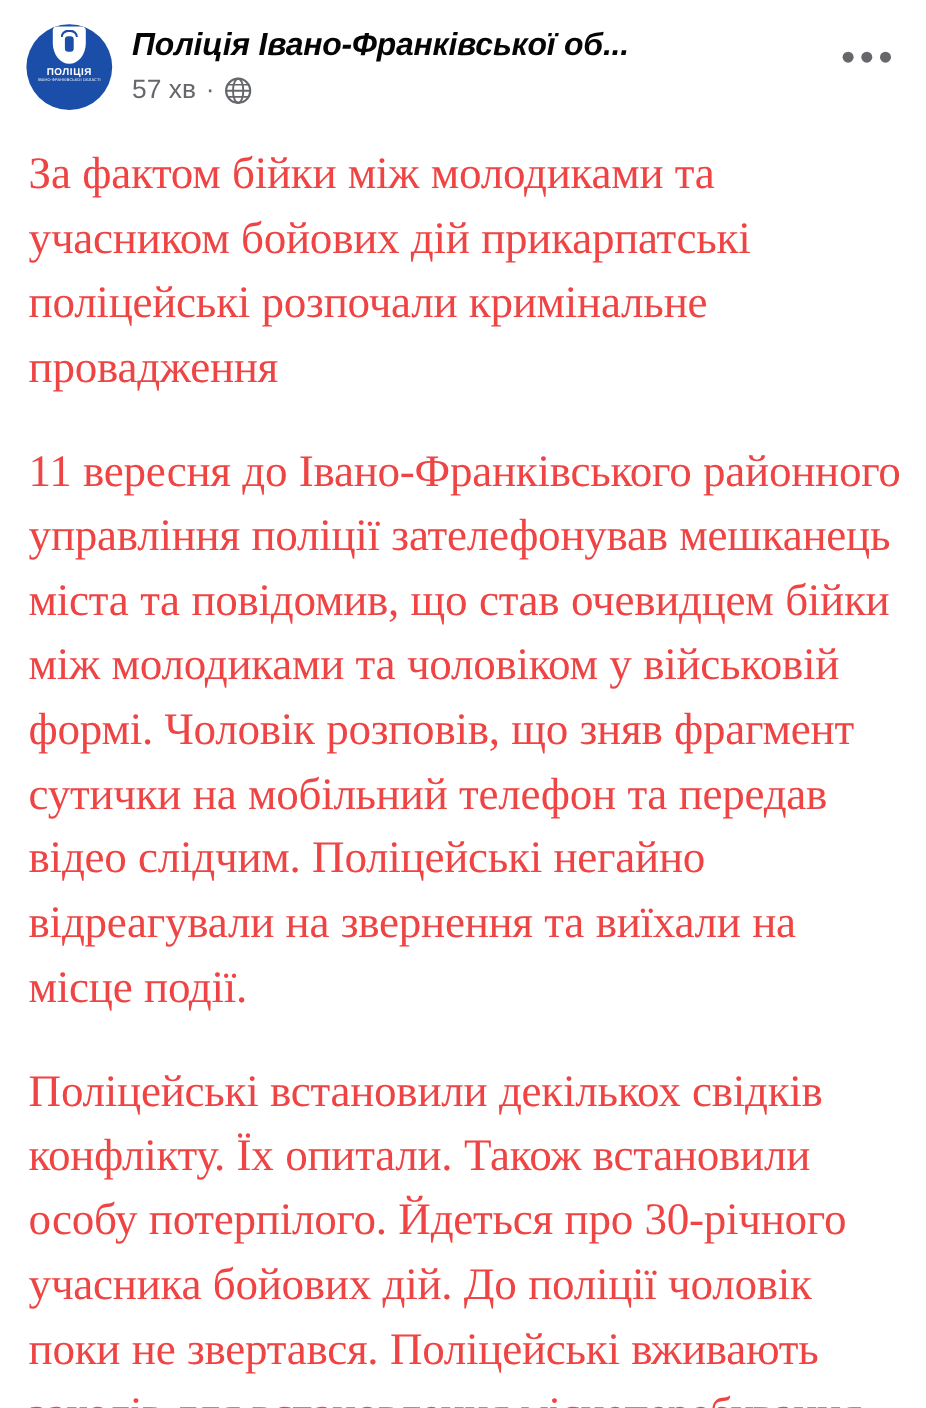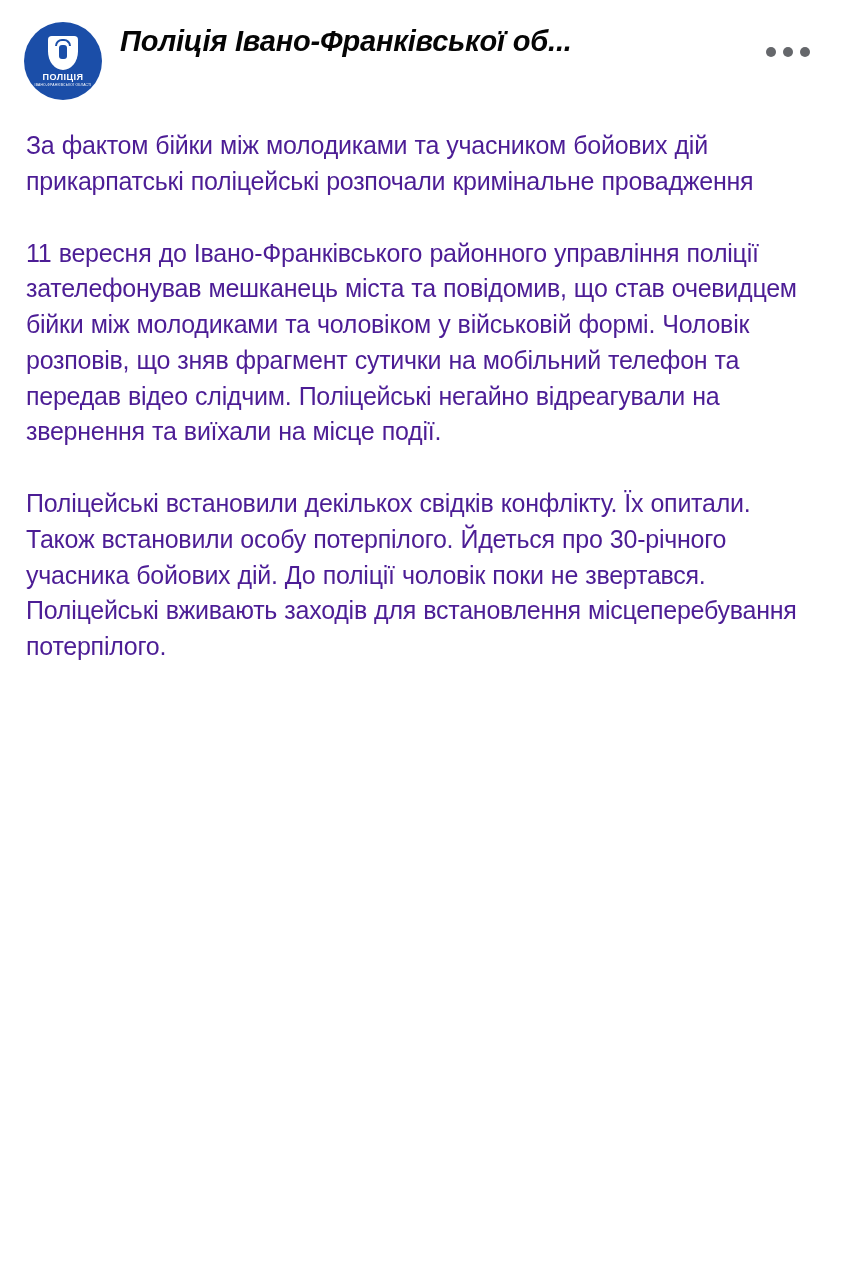--- a/index.html
+++ b/index.html
@@ -34,21 +34,20 @@
     width: 78px;
     height: 78px;
     border-radius: 50%;
     background: #1b4ea8;
     flex: 0 0 auto;
     position: relative;
     overflow: hidden;
     display: flex;
     flex-direction: column;
     align-items: center;
-    justify-content: center;
   }
   .avatar .badge-shield {
     width: 30px;
     height: 34px;
     background: #ffffff;
     border-radius: 4px 4px 16px 16px / 4px 4px 20px 20px;
     position: relative;
     margin-top: 2px;
     display: flex;
     align-items: center;
@@ -153,46 +152,60 @@
     border-radius: 50%;
     display: block;
   }
 
   
   .post-body {
     padding: 28px 22px 0 26px;
     box-sizing: border-box;
   }
   .post-paragraph {
-    font-size: 25px;
+    font-size: 41px;
     line-height: 1.43;
-    color: #4c1d95;
+    color: #ef4444;
     margin: 0 0 36px 0;
     letter-spacing: -0.25px;
     word-spacing: 0.5px;
+    font-family: Liberation Serif, serif;
   }
   .post-paragraph:last-child {
     margin-bottom: 0;
   }
 </style>
 </head>
 <body>
 
 <div class="post">
 
   <div class="post-header">
 
     <div class="avatar">
       <div class="badge-shield"></div>
       <div class="avatar-text">ПОЛІЦІЯ</div>
       <div class="avatar-subtext">ІВАНО-ФРАНКІВСЬКОЇ ОБЛАСТІ</div>
     </div>
 
     <div class="header-text">
       <div class="page-name">Поліція Івано-Франківської об...</div>
+      <div class="meta-row">
+        <span class="meta-time">57 хв</span>
+        <span class="meta-dot">·</span>
+        <span class="globe-icon">
+          <svg width="25" height="25" viewBox="0 0 16 16" aria-hidden="true">
+            <circle cx="8" cy="8" r="7" fill="none" stroke="#65676b" stroke-width="1.3"></circle>
+            <ellipse cx="8" cy="8" rx="3" ry="7" fill="none" stroke="#65676b" stroke-width="1.1"></ellipse>
+            <line x1="1" y1="8" x2="15" y2="8" stroke="#65676b" stroke-width="1.1"></line>
+            <line x1="2.2" y1="4.5" x2="13.8" y2="4.5" stroke="#65676b" stroke-width="1"></line>
+            <line x1="2.2" y1="11.5" x2="13.8" y2="11.5" stroke="#65676b" stroke-width="1"></line>
+          </svg>
+        </span>
+      </div>
     </div>
 
     <div class="more-button">
       <span class="dot"></span>
       <span class="dot"></span>
       <span class="dot"></span>
     </div>
 
   </div>
 

